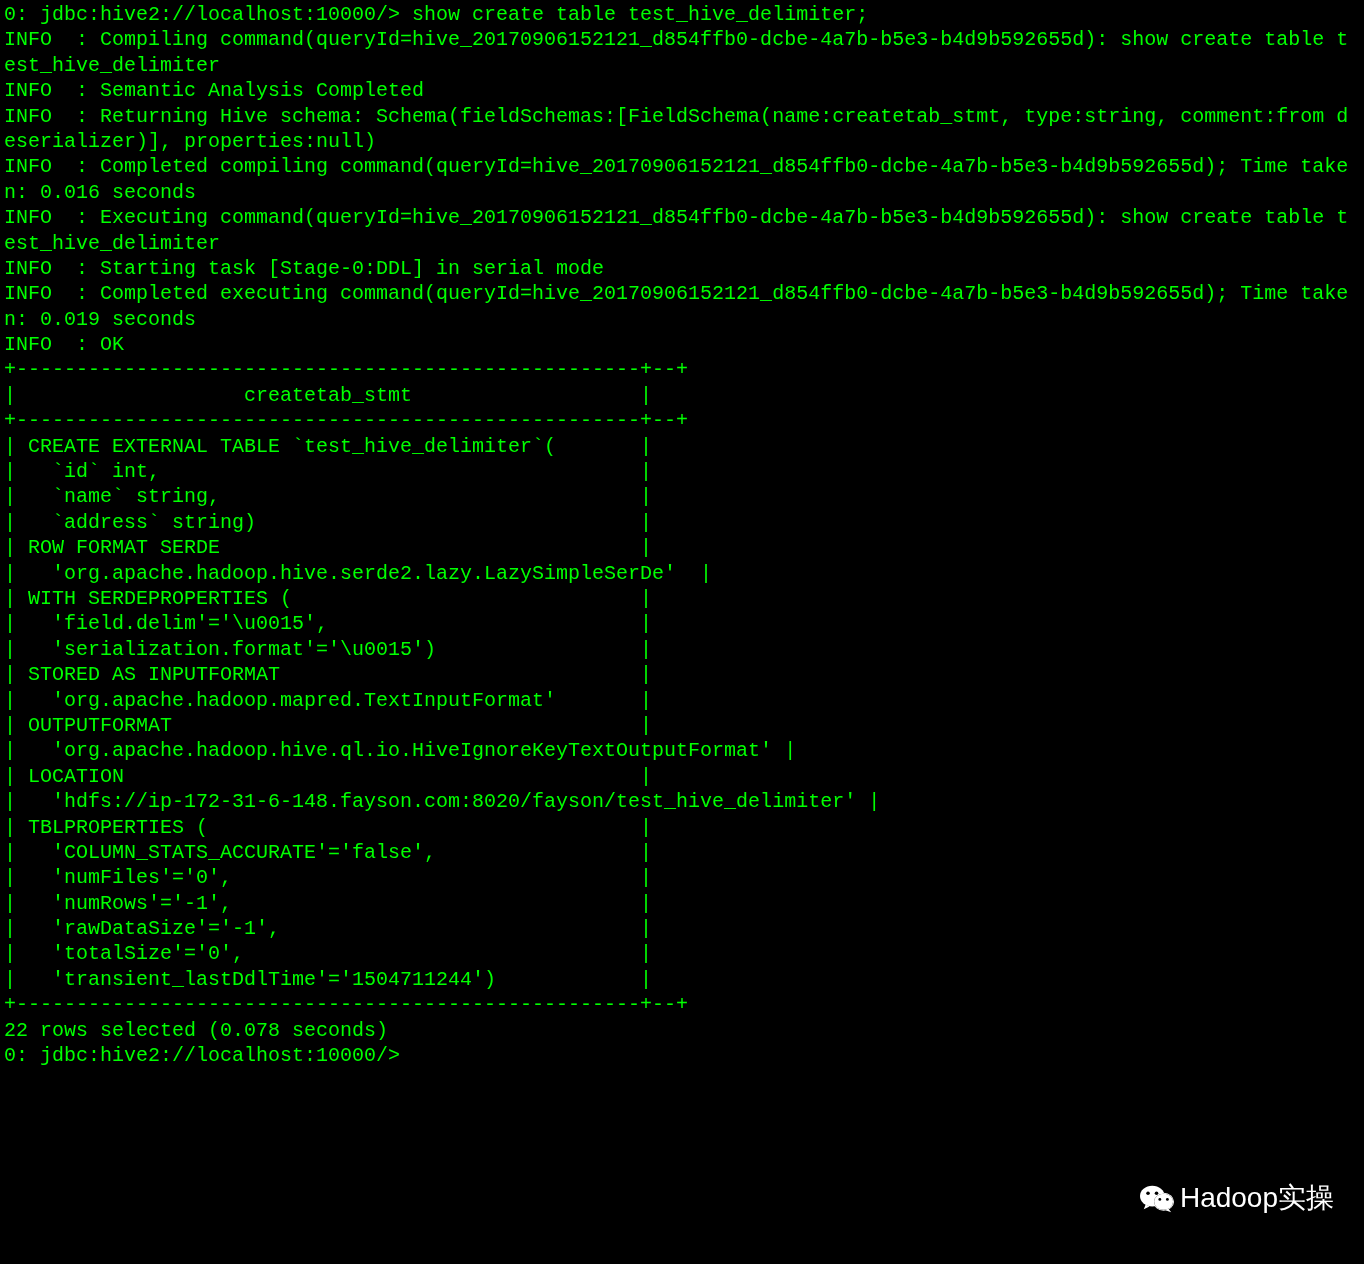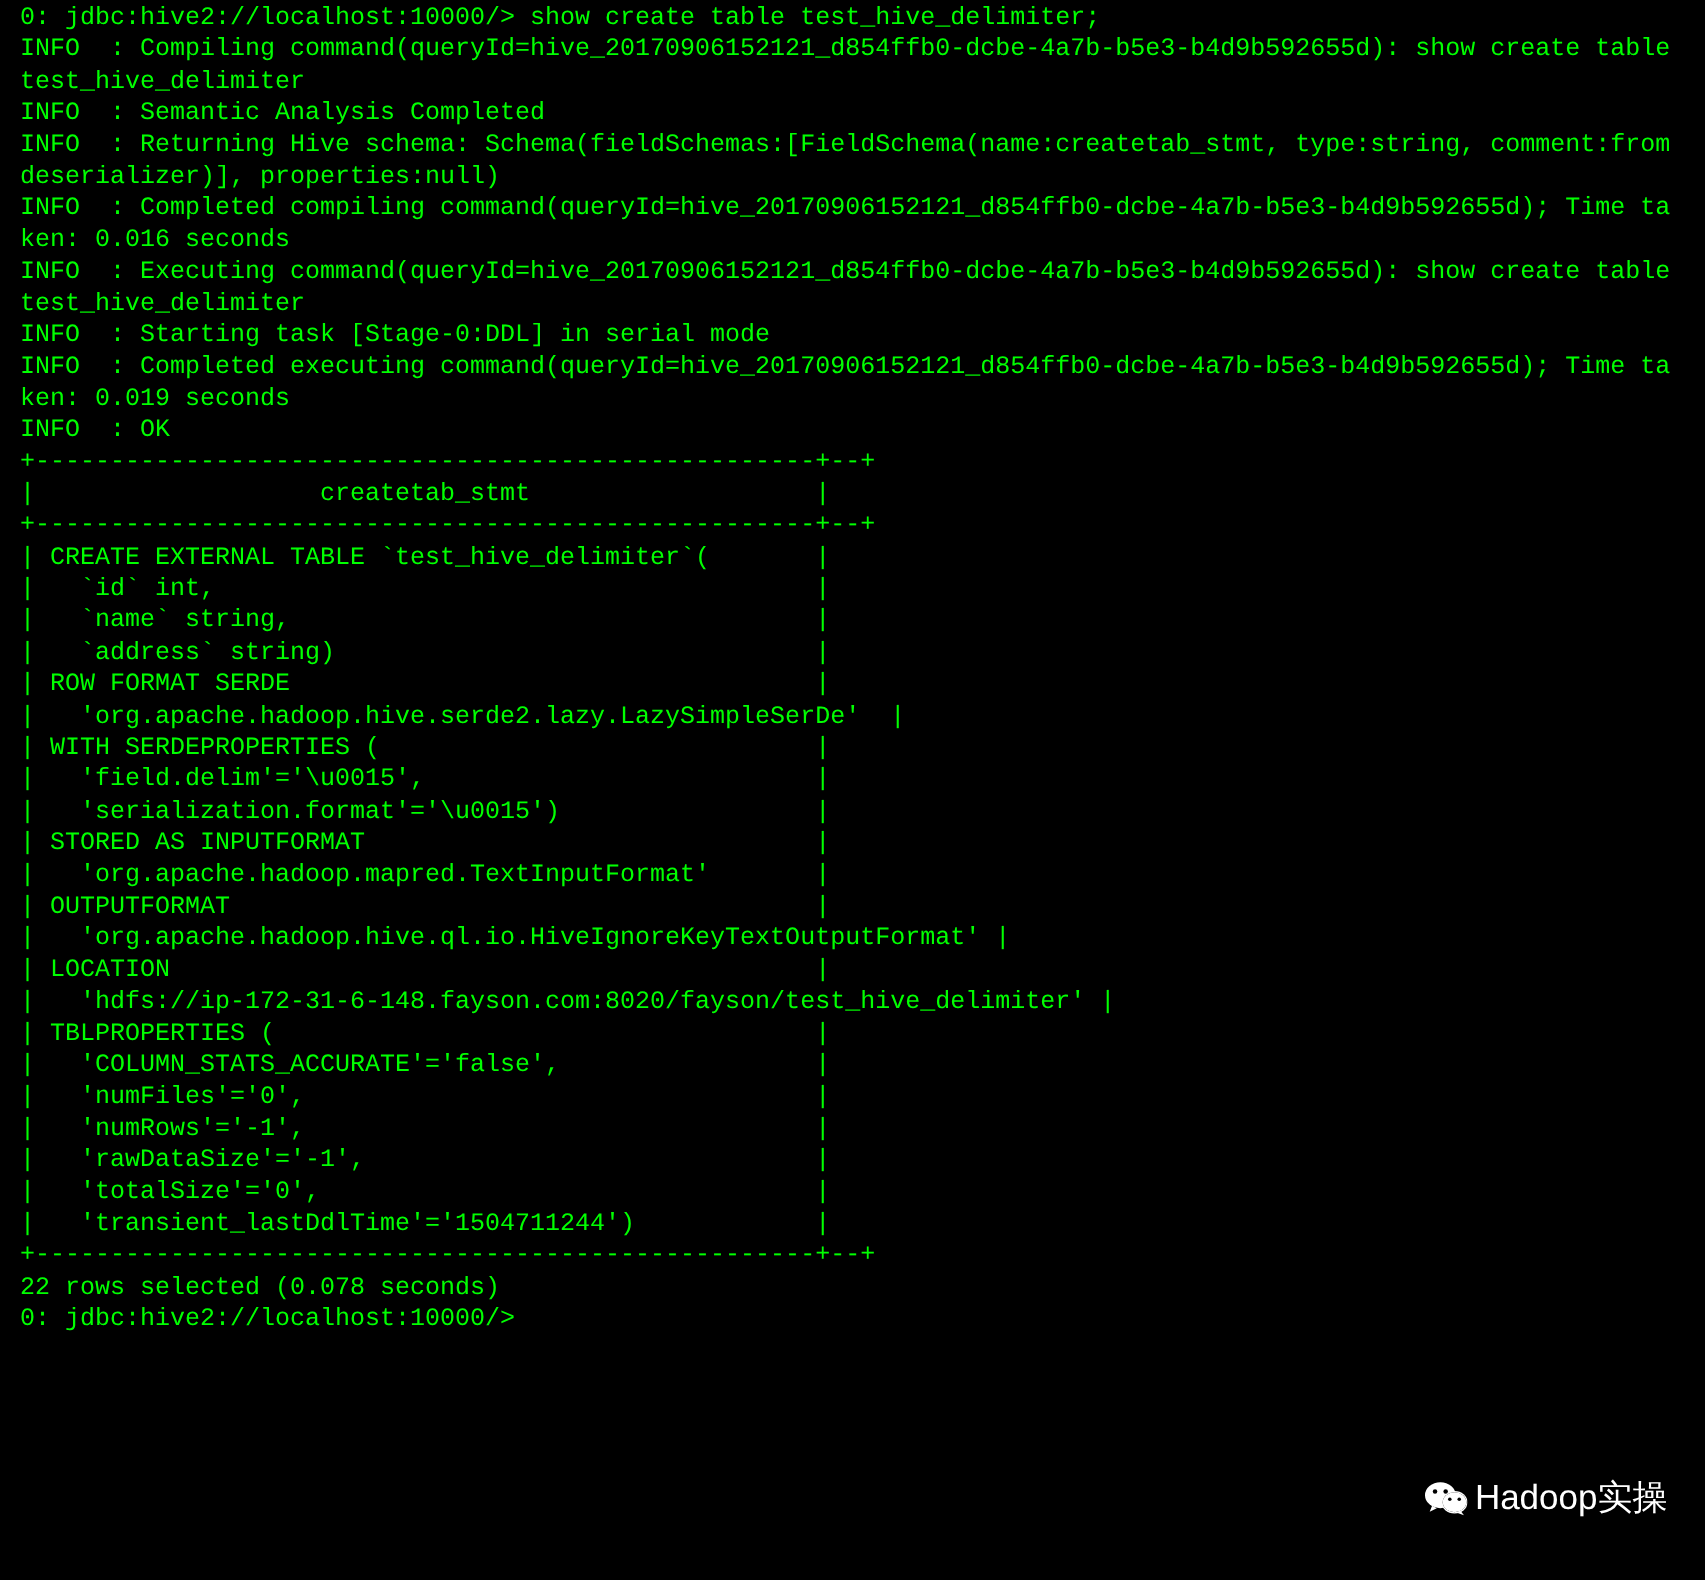--- a/index.html
+++ b/index.html
@@ -9,21 +9,21 @@
     color: #00ff00;
     font-family: "Consolas", "Courier New", monospace;
     font-size: 20px;
     line-height: 1.27;
     width: 1364px;
     height: 1264px;
     overflow: hidden;
     font-weight: 500;
   }
   .terminal {
-    padding: 2px 16px;
+    padding: 2px 4px;
     white-space: pre;
     position: relative;
   }
   .line { white-space: pre-wrap; word-break: break-all; }
   .watermark {
     position: absolute;
     right: 30px;
     bottom: 48px;
     display: flex;
     align-items: center;

